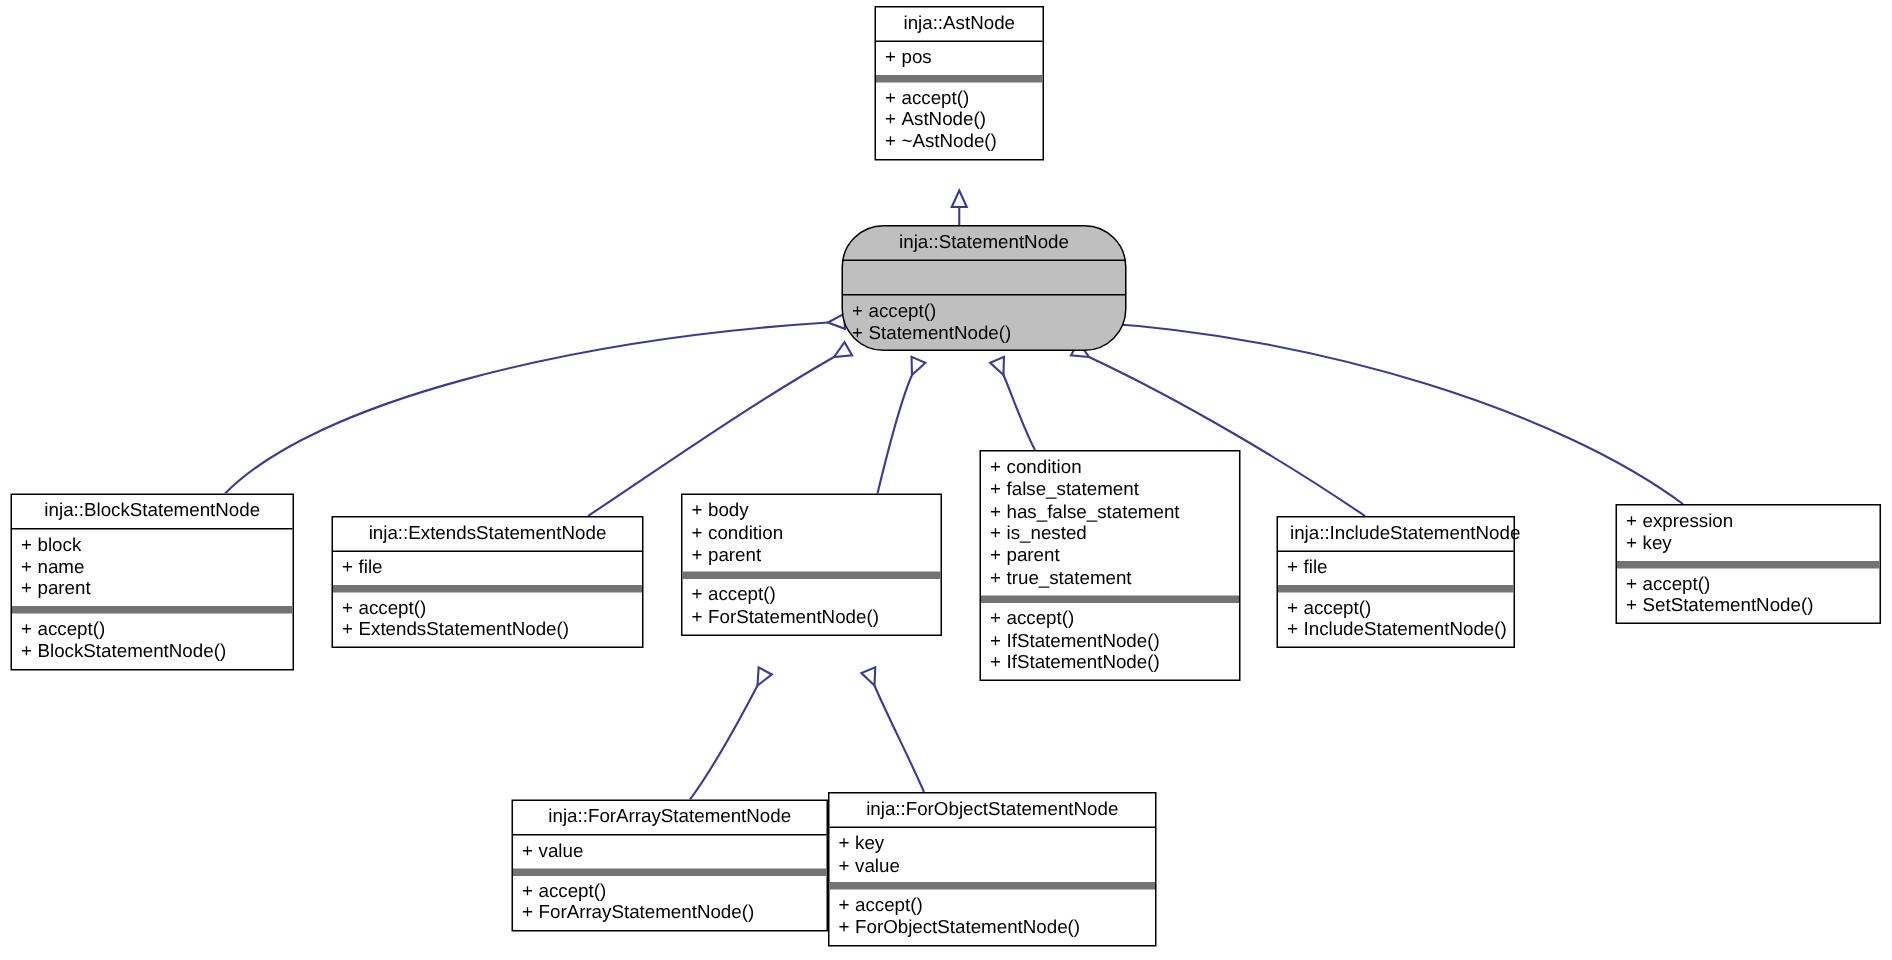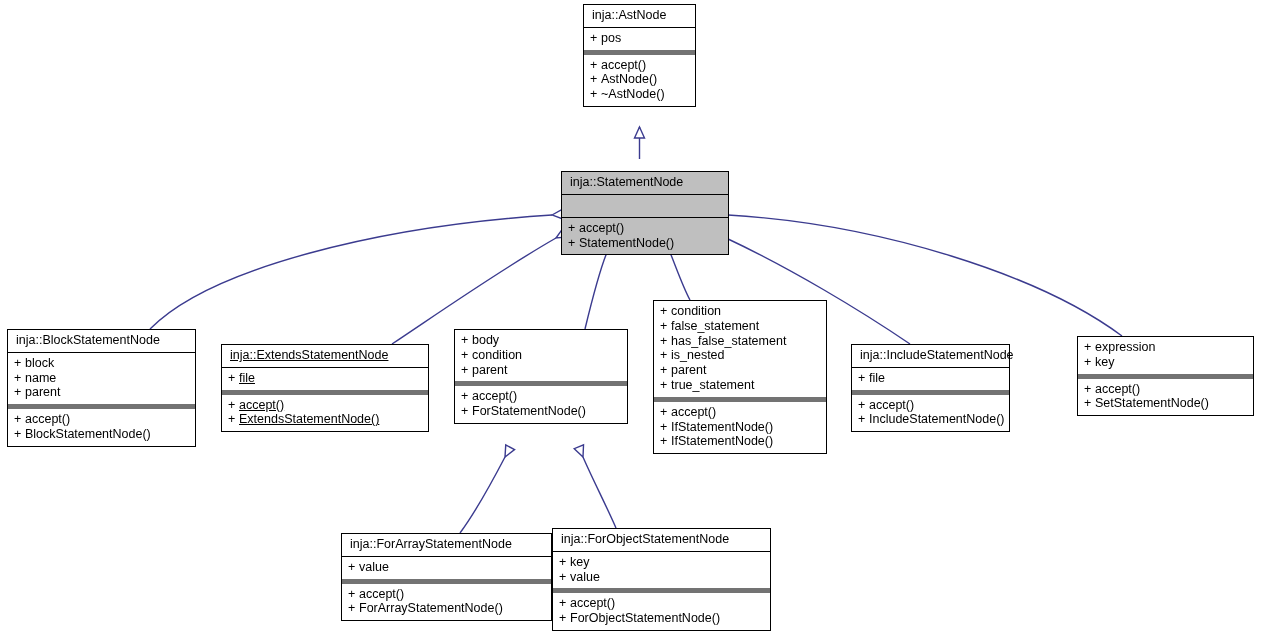--- a/index.html
+++ b/index.html
@@ -34,21 +34,21 @@
     font-size: 12.5px;
     line-height: 14.8px;
     color: #000000;
     z-index: 5;
   }
   .umlnode.highlight {
     background: #bfbfbf;
     border: 1px solid #000000;
   }
   .uml-title {
-    text-align: left;
+    text-align: center;
     padding: 3px 8px 4px 8px;
     white-space: nowrap;
     border-bottom: 1px solid #000000;
   }
   .uml-section {
     padding: 3px 6px 4px 6px;
     white-space: nowrap;
   }
   .uml-section.attrs {
     border-bottom: 5px solid #737373;
@@ -101,41 +101,41 @@
         <div class="uml-title">inja::AstNode</div>
         <div class="uml-section attrs">
           <div class="uml-row"><span class="vis">+</span>pos</div>
         </div>
         <div class="uml-section methods">
           <div class="uml-row"><span class="vis">+</span>accept()</div>
           <div class="uml-row"><span class="vis">+</span>AstNode()</div>
           <div class="uml-row"><span class="vis">+</span>~AstNode()</div>
         </div>
       </div>
-      <div class="umlnode highlight" style="left: 561px; top: 171px; width: 168px;">
+      <div class="umlnode highlight" style="left: 561px; top: 150px; width: 190px; border-radius: 28px;">
         <div class="uml-title">inja::StatementNode</div>
         <div class="uml-section empty-attrs"></div>
         <div class="uml-section methods">
           <div class="uml-row"><span class="vis">+</span>accept()</div>
           <div class="uml-row"><span class="vis">+</span>StatementNode()</div>
         </div>
       </div>
       <div class="umlnode" style="left: 7px; top: 329px; width: 189px;">
         <div class="uml-title">inja::BlockStatementNode</div>
         <div class="uml-section attrs">
           <div class="uml-row"><span class="vis">+</span>block</div>
           <div class="uml-row"><span class="vis">+</span>name</div>
           <div class="uml-row"><span class="vis">+</span>parent</div>
         </div>
         <div class="uml-section methods">
           <div class="uml-row"><span class="vis">+</span>accept()</div>
           <div class="uml-row"><span class="vis">+</span>BlockStatementNode()</div>
         </div>
       </div>
-      <div class="umlnode" style="left: 221px; top: 344px; width: 208px; text-decoration: underline;">
+      <div class="umlnode" style="left: 221px; top: 344px; width: 208px;">
         <div class="uml-title">inja::ExtendsStatementNode</div>
         <div class="uml-section attrs">
           <div class="uml-row"><span class="vis">+</span>file</div>
         </div>
         <div class="uml-section methods">
           <div class="uml-row"><span class="vis">+</span>accept()</div>
           <div class="uml-row"><span class="vis">+</span>ExtendsStatementNode()</div>
         </div>
       </div>
       <div class="umlnode" style="left: 454px; top: 329px; width: 174px;">

